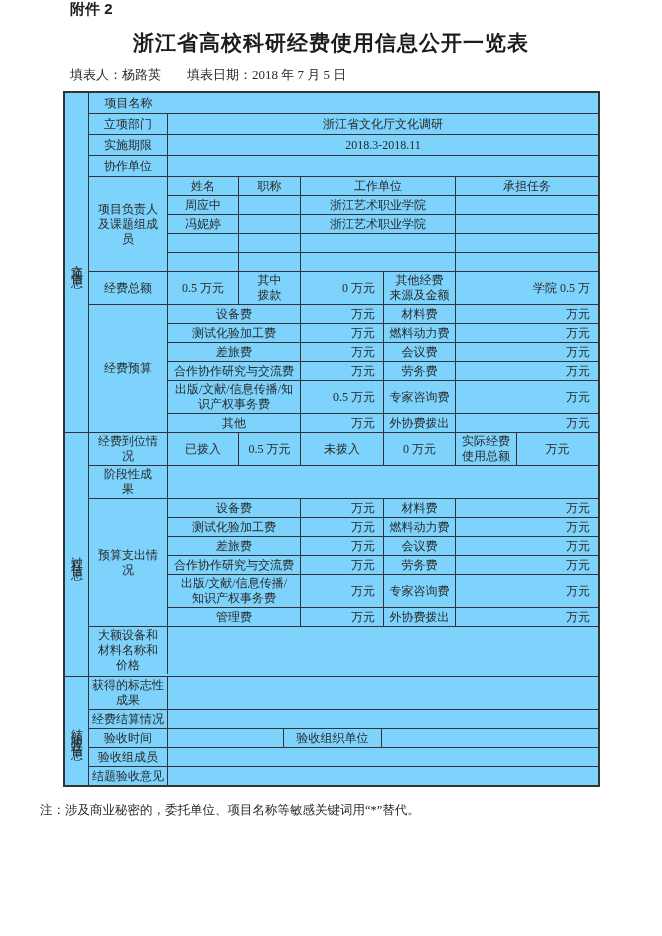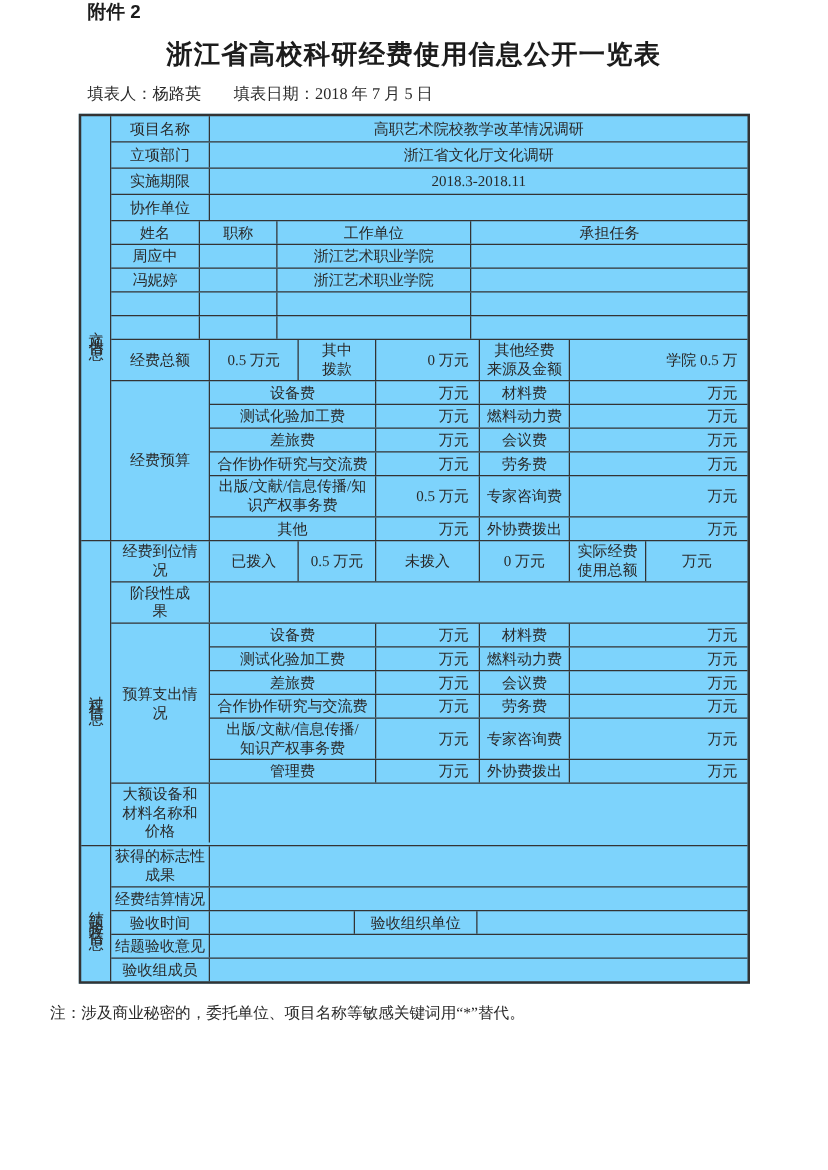--- a/index.html
+++ b/index.html
@@ -79,39 +79,41 @@
   </div>
 
   <div class="doc-table">
 
     <div class="sec">
       <div class="vlabel">立项信息</div>
       <div class="rows">
 
         <div class="row r20">
           <div class="cell wL">项目名称</div>
-          <div class="cell grow">高职艺术院校教学改革情况调研</div>
         </div>
 
         <div class="row r20">
           <div class="cell wL">立项部门</div>
           <div class="cell grow">浙江省文化厅文化调研</div>
         </div>
 
         <div class="row r20">
           <div class="cell wL">实施期限</div>
           <div class="cell grow">2018.3-2018.11</div>
         </div>
 
         <div class="row r20">
           <div class="cell wL">协作单位</div>
           <div class="cell grow"></div>
         </div>
 
         <div class="row">
+          <div class="cell wL">项目负责人
+及课题组成
+员</div>
           <div class="grows">
             <div class="row r18">
               <div class="cell wC">姓名</div>
               <div class="cell wD">职称</div>
               <div class="cell wEF">工作单位</div>
               <div class="cell grow">承担任务</div>
             </div>
             <div class="row r18">
               <div class="cell wC">周应中</div>
               <div class="cell wD"></div>
@@ -288,26 +290,26 @@
         </div>
 
         <div class="row r18">
           <div class="cell wL">验收时间</div>
           <div class="cell w116"></div>
           <div class="cell w98">验收组织单位</div>
           <div class="cell grow"></div>
         </div>
 
         <div class="row r18">
+          <div class="cell wL">验收组成员</div>
+          <div class="cell grow"></div>
+        </div>
+
+        <div class="row r18">
           <div class="cell wL">结题验收意见</div>
-          <div class="cell grow"></div>
-        </div>
-
-        <div class="row r18">
-          <div class="cell wL">验收组成员</div>
           <div class="cell grow"></div>
         </div>
 
       </div>
     </div>
 
   </div>
 
   <div class="note">注：涉及商业秘密的，委托单位、项目名称等敏感关键词用“*”替代。</div>
 

